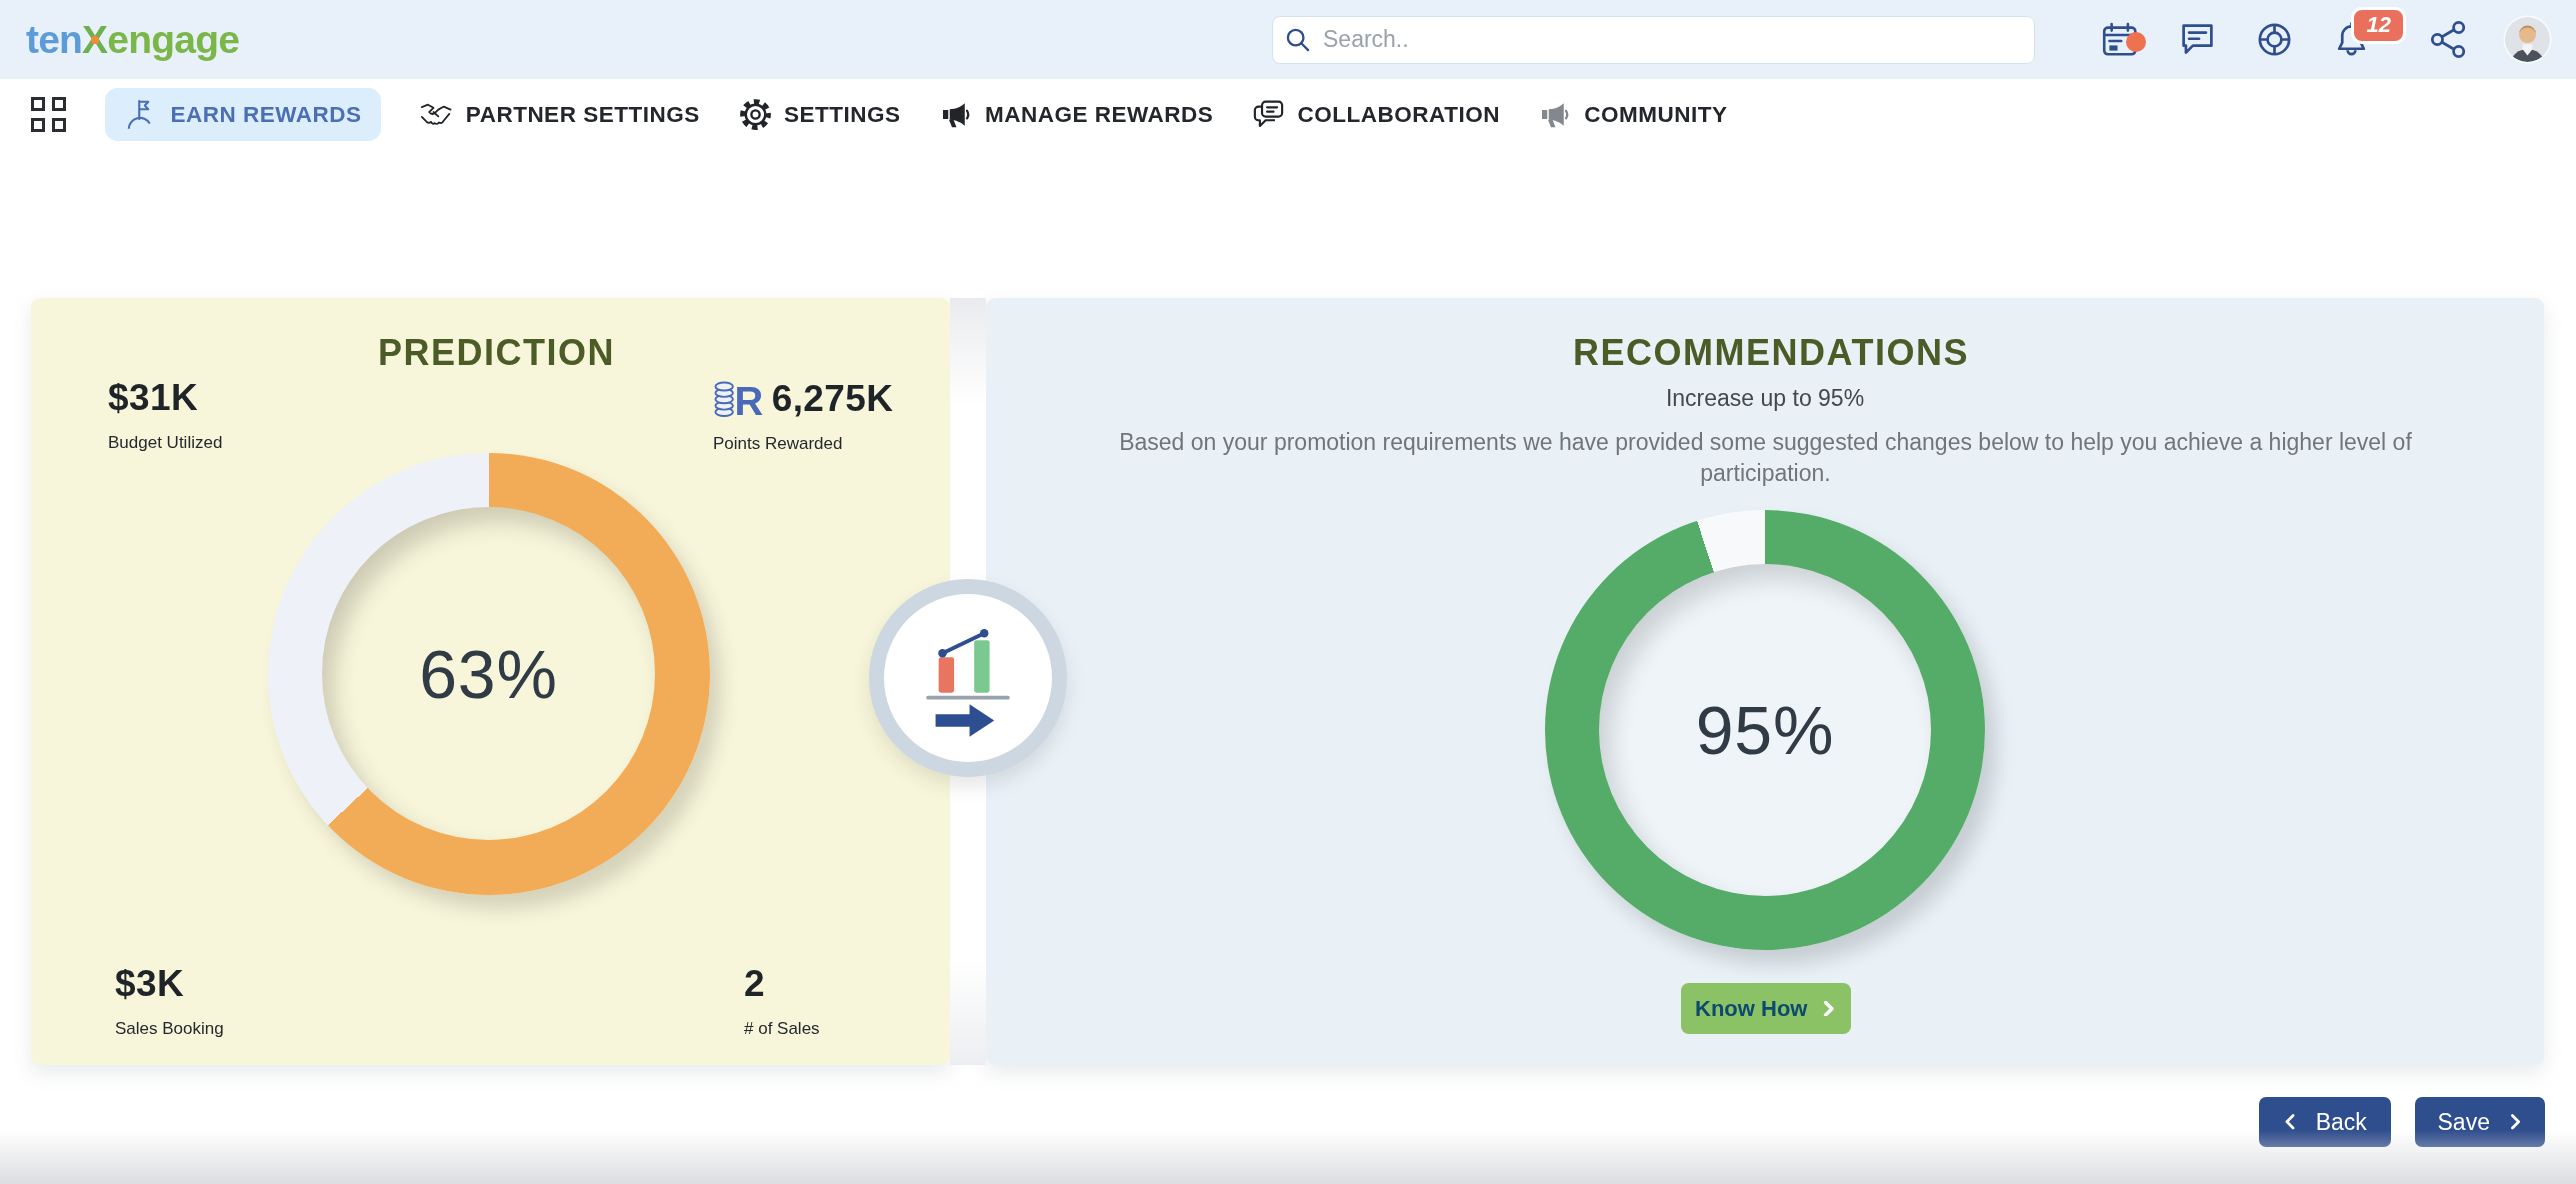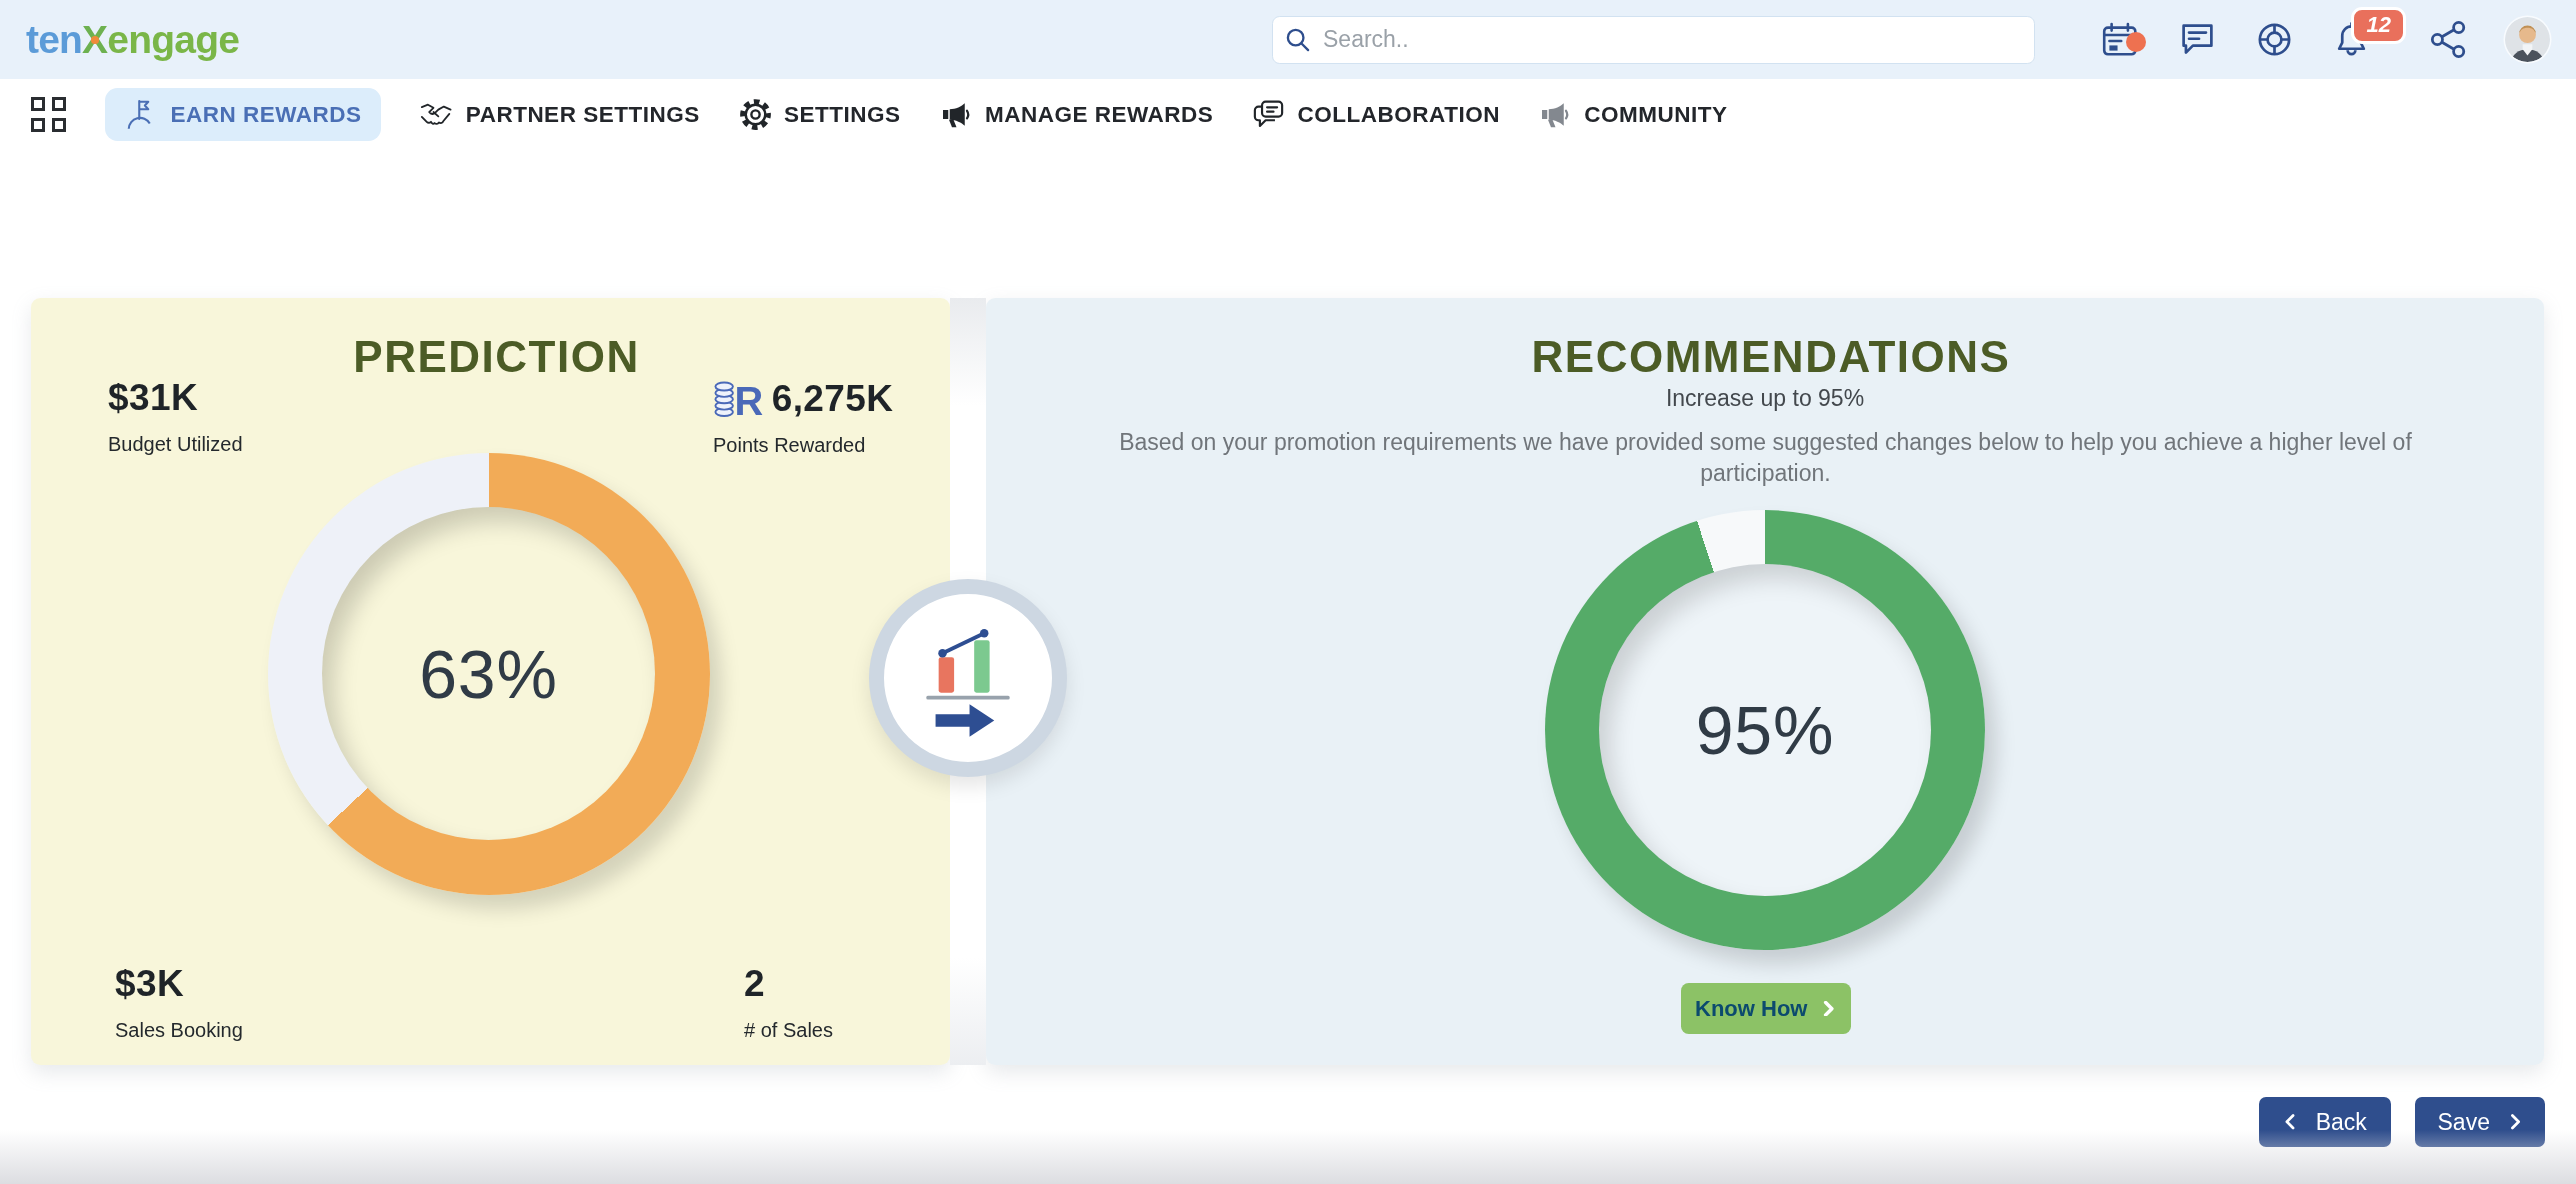--- a/index.html
+++ b/index.html
@@ -47,25 +47,25 @@
               letter-spacing:0.5px; color:#23262b; cursor:pointer; white-space:nowrap; }
   .nav-item svg { width:33px; height:33px; flex:none; }
   .nav-item.active { background:#dcedfb; color:#4a6fb5; padding:10px 20px; border-radius:12.4px; }
 
   
   .card { position:absolute; top:298px; height:767px; border-radius:9.3px;
           box-shadow:0 7.7px 20px rgba(140,150,160,.20); }
   .card-prediction { left:31px; width:919px; background:#f8f6da; }
   .card-recommendations { left:986px; width:1558px; background:#e9f1f6; }
   .card-title { position:absolute; left:12px; right:0; top:34px; text-align:center;
-                font-size:44px; font-weight:800; letter-spacing:1.5px; color:#4c5c26; }
+                font-size:36px; font-weight:800; letter-spacing:1.5px; color:#4c5c26; }
 
   .stat { position:absolute; }
   .stat .v { font-size:37px; font-weight:800; color:#1f2428; letter-spacing:0.4px; display:flex; align-items:center; gap:7.7px; }
-  .stat .l { font-size:20px; color:#24292d; margin-top:14px; }
+  .stat .l { font-size:17px; color:#24292d; margin-top:14px; }
   .coinsR { width:51px; height:43px; }
 
   
   .donut { position:absolute; border-radius:50%; box-shadow:11px 14px 20px rgba(0,0,0,.15); }
   .donut .hole { position:absolute; border-radius:50%; display:flex; align-items:center;
                  justify-content:center; }
   .donut .pct { font-size:68px; font-weight:400; color:#303b46; letter-spacing:0.8px; }
   .donut-left { left:237px; top:155px; width:442px; height:442px; }
   .donut-left .hole { left:54px; top:54px; width:333px; height:333px; background:#f8f6da;
                       box-shadow:inset 11px 14px 23px rgba(0,0,0,.18); }

